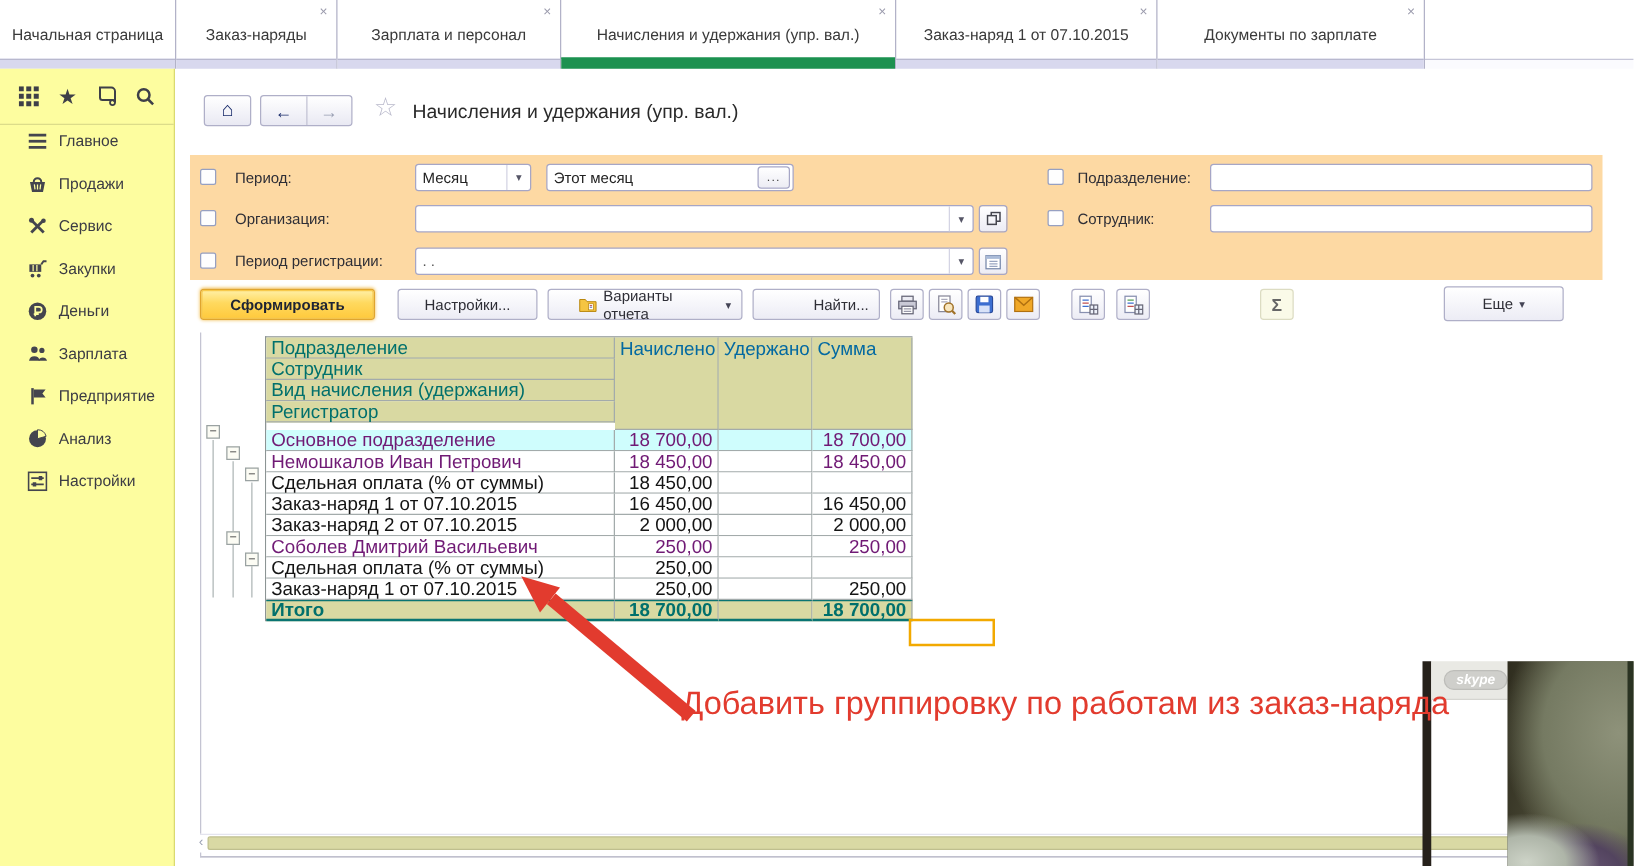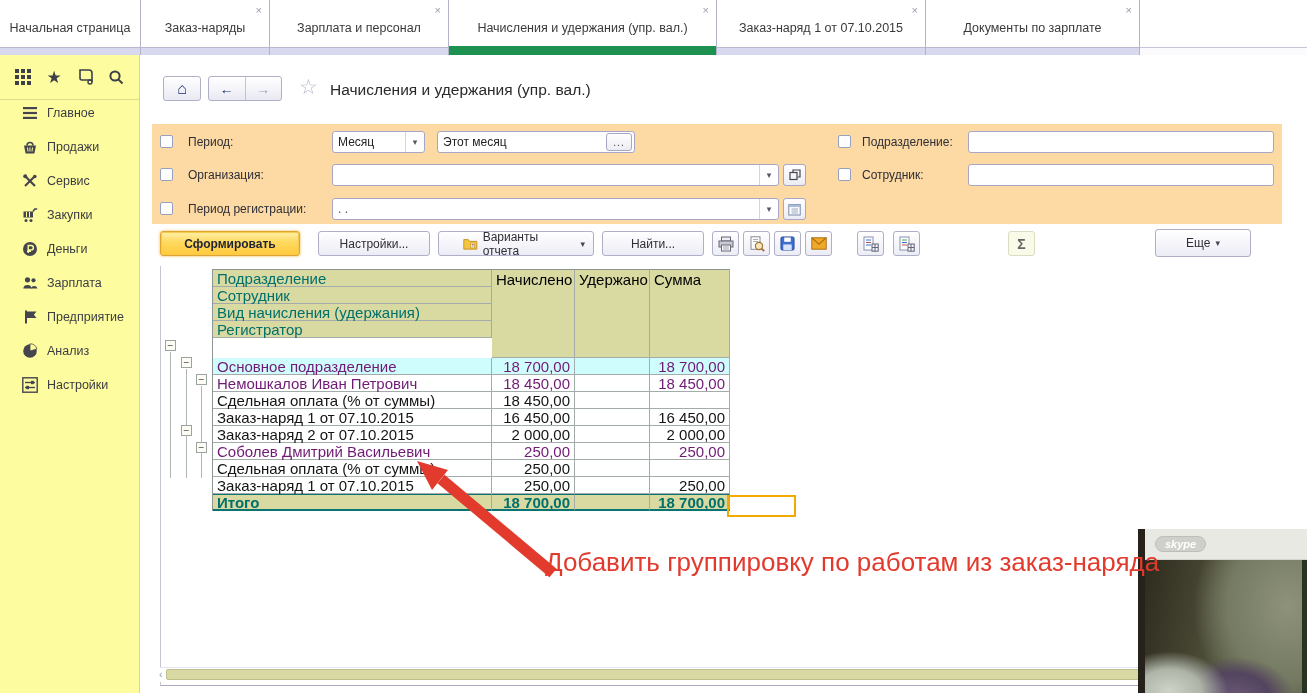--- a/index.html
+++ b/index.html
@@ -62,22 +62,22 @@
   
   .viewport{position:absolute;left:160px;top:266px;width:1146px;height:420px;background:#fff;
             border-left:1px solid #C4C4D2;border-bottom:1px solid #ACACBE;box-sizing:border-box;}
 
   
   .rt{position:absolute;left:212px;top:269px;border-left:1px solid #8C9494;border-top:1px solid #8C9494;font-size:15px;z-index:3;}
   .rt-hrow{display:flex;}
   .hcol1{width:279px;}
   .hline{height:17px;border-right:1px solid #A3ABAB;border-bottom:1px solid #A3ABAB;box-sizing:border-box;
          background:#D9D9A2;color:#00706C;display:flex;align-items:center;padding-left:4px;}
-  .hval{height:88px;border-right:1px solid #A3ABAB;border-bottom:1px solid #A3ABAB;box-sizing:border-box;
-        background:#D9D9A2;color:#000000;padding:1px 0 0 4px;}
+  .hval{height:74px;border-right:1px solid #A3ABAB;border-bottom:1px solid #A3ABAB;box-sizing:border-box;
+        background:#D9D9A2;color:#0369a1;padding:1px 0 0 4px;}
   .rt-row{display:flex;height:17px;}
   .c{box-sizing:border-box;border-right:1px solid #A3ABAB;border-bottom:1px solid #A3ABAB;height:17px;
      display:flex;align-items:center;background:#fff;color:#141414;}
   .c.lab{width:279px;padding-left:4px;}
   .c.n1{width:83px;justify-content:flex-end;padding-right:4px;}
   .c.n2{width:75px;justify-content:flex-end;padding-right:4px;}
   .c.n3{width:80px;justify-content:flex-end;padding-right:4px;}
   .tl{color:#701a75;}
   .cy .c{background:#CFFDFD;}
   .i1{padding-left:16px;}.i2{padding-left:28px;}.i3{padding-left:40px;}
@@ -87,21 +87,21 @@
   .tree-box{position:absolute;width:11px;height:11px;border:1px solid #9AA2A2;background:#FCFCF4;color:#444;
             font-size:10px;line-height:9px;text-align:center;box-sizing:border-box;z-index:5;}
 
   
   .sel-rect{position:absolute;left:727px;top:495px;width:69px;height:22px;border:2px solid #F2A900;box-sizing:border-box;z-index:30;}
   .annotation-text{position:absolute;left:545px;top:547px;font-size:26px;color:#E23B2E;white-space:nowrap;z-index:60;}
   .arrow-svg{position:absolute;left:0;top:0;z-index:40;pointer-events:none;}
 
   .skype{position:absolute;left:1138px;top:529px;width:169px;height:164px;z-index:50;display:flex;}
   .sk-left{width:7px;background:#26211B;}
-  .sk-main{flex:1;display:flex;flex-direction:column;}
+  .sk-main{flex:1;display:flex;flex-direction:row;}
   .sk-top{height:31px;background:#E9E9E4;border-bottom:1px solid #D5D5D0;display:flex;align-items:center;padding-left:10px;box-sizing:border-box;}
   .sk-logo{background:#CFCFCB;color:#FFF;font-size:11px;font-style:italic;font-weight:bold;border-radius:9px;
            padding:1px 9px;border:1px solid #BDBDB9;}
   .sk-video{flex:1;box-shadow:inset -5px 0 0 #2A3322;
      background:
        radial-gradient(90px 60px at 15% 98%, #CDD3C7 0%, #AEB5A8 35%, rgba(174,181,168,0) 65%),
        radial-gradient(80px 55px at 55% 104%, #6B5A78 0%, #53445F 45%, rgba(83,68,95,0) 75%),
        radial-gradient(110px 130px at 88% 35%, #8E927A 0%, #757A62 55%, rgba(117,122,98,0) 85%),
        linear-gradient(100deg, #2E2C1E 0%, #474633 35%, #5C5E46 60%, #6E7156 82%, #515440 100%);}
 
@@ -353,21 +353,21 @@
   <div class="tb-btn" style="left:438px;top:231px;width:156px;padding-left:24px;">
     <svg width="15" height="13" viewBox="0 0 15 13">
         <path d="M0.8 2.5 h4.6 l1.4 1.8 h7.4 v8 H0.8 z" fill="#F5C542" stroke="#B8860B" stroke-width="0.8"></path>
         <rect x="8" y="6" width="4" height="5" fill="#FFF" stroke="#B8860B" stroke-width="0.6"></rect>
         <line x1="9" y1="7.5" x2="11" y2="7.5" stroke="#C06060"></line>
         <line x1="9" y1="9" x2="11" y2="9" stroke="#8090C0"></line>
       </svg>
     <span>Варианты отчета</span>
     <span class="ddg">▾</span>
   </div>
-  <div class="tb-btn" style="left:602px;top:231px;width:102px;">
+  <div class="tb-btn" style="left:602px;top:231px;width:102px;justify-content:flex-end;">
     <span>Найти...</span>
   </div>
 
   <div class="tb-btn icon-btn" style="left:712px;top:231px;">
     <svg width="16" height="16" viewBox="0 0 16 16">
         <rect x="3.5" y="1" width="9" height="4" fill="#EDEDF4" stroke="#667"></rect>
         <rect x="1" y="5" width="14" height="6" fill="#C9C9D6" stroke="#667"></rect>
         <rect x="3.5" y="9" width="9" height="6" fill="#FFF" stroke="#667"></rect>
         <line x1="5" y1="11" x2="11" y2="11" stroke="#99A"></line>
         <line x1="5" y1="13" x2="11" y2="13" stroke="#99A"></line>

